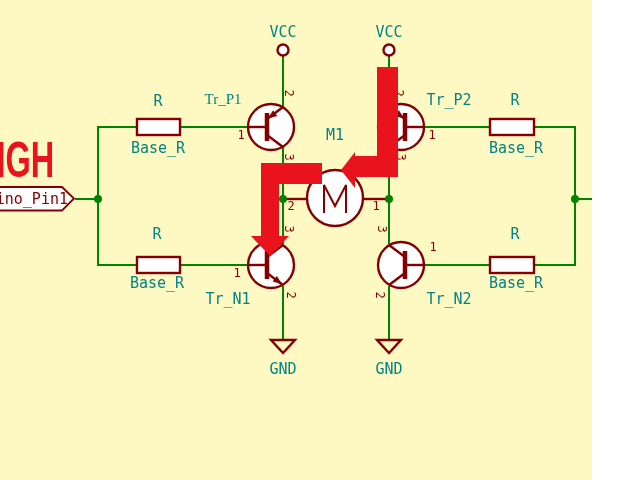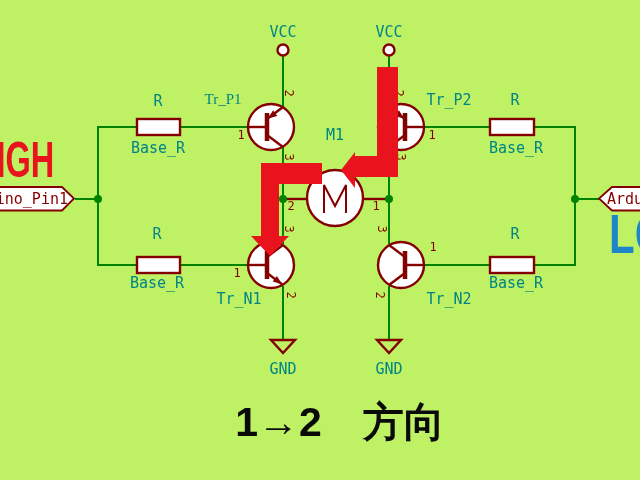--- a/index.html
+++ b/index.html
@@ -1,16 +1,16 @@
 <!DOCTYPE html>
 <html style="--wire: #008400; --symbol: #840000; --field: #008484; --red: #e8131c; --blue: #1d86c8; --ink: #0a0a0a;"><head>
 <meta charset="utf-8">
 <style>
   html,body{margin:0;padding:0;background:#fff;}
-  .stage{position:relative;width:640px;height:480px;overflow:hidden;background:#bef264;
+  .stage{position:relative;width:592px;height:480px;overflow:hidden;background:#fef9c3;
          font-family:"DejaVu Sans Mono",monospace;}
   svg{position:absolute;left:0;top:0;}
   #wires-layer{z-index:1;}
   .txt{position:absolute;z-index:2;color:var(--field);font-size:15px;line-height:16px;
        white-space:pre;}
   .center{text-align:center;}
   .right{text-align:right;}
   .maroon{color:var(--symbol);}
   .pin{position:absolute;z-index:2;color:var(--symbol);font-size:12px;line-height:12px;
        width:10px;text-align:center;}
@@ -142,21 +142,21 @@
   <div class="txt center" style="left:113px;top:140px;width:90px;">Base_R</div>
   <div class="txt center" style="left:490px;top:92px;width:50px;">R</div>
   <div class="txt center" style="left:471px;top:140px;width:90px;">Base_R</div>
   <div class="txt center" style="left:132px;top:226px;width:50px;">R</div>
   <div class="txt center" style="left:112px;top:275px;width:90px;">Base_R</div>
   <div class="txt center" style="left:490px;top:226px;width:50px;">R</div>
   <div class="txt center" style="left:471px;top:275px;width:90px;">Base_R</div>
 
   <div class="txt center" style="left:188px;top:91px;width:70px;font-family:Liberation Serif, serif;">Tr_P1</div>
   <div class="txt center" style="left:414px;top:92px;width:70px;text-align:center;">Tr_P2</div>
-  <div class="txt center" style="left:204px;top:291px;width:70px;">Tr_N1</div>
+  <div class="txt center" style="left:193px;top:291px;width:70px;">Tr_N1</div>
   <div class="txt center" style="left:414px;top:291px;width:70px;">Tr_N2</div>
 
   <div class="txt center" style="left:310px;top:127px;width:50px;">M1</div>
 
   <div class="txt maroon right" style="left:-60px;top:191px;width:128px;">Arduino_Pin1</div>
   <div class="txt maroon" style="left:607px;top:191px;width:140px;">Arduino_Pin2</div>
 
   <div id="pin-layer">
       <div class="pin rot" style="left: 284px; top: 87px;">2</div>
       <div class="pin" style="left: 236px; top: 129px;">1</div>
@@ -169,20 +169,19 @@
       <div class="pin rot" style="left: 284px; top: 223px;">3</div>
       <div class="pin" style="left: 232px; top: 267px;">1</div>
       <div class="pin rot" style="left: 286px; top: 289px;">2</div>
       <div class="pin rot" style="left: 377px; top: 223px;">3</div>
       <div class="pin" style="left: 428px; top: 241px;">1</div>
       <div class="pin rot" style="left: 375px; top: 289px;">2</div>
     </div>
 
   <div class="annot" id="high-label">HIGH</div>
   <div class="annot" id="low-label">LOW</div>
-  <div class="annot" id="caption">1→2　方向</div>
 
   <svg id="arrow-layer" width="640" height="480" viewBox="0 0 640 480">
     <polygon class="flow" points="377,67 398,67 398,177 355,177 355,188 341,170 355,152 355,156 377,156"></polygon>
     <polygon class="flow" points="261,163 322,163 322,184 279,184 279,236 289,236 270,256 251,236 261,236"></polygon>
   </svg>
 
 </div>
 
 </body></html>

